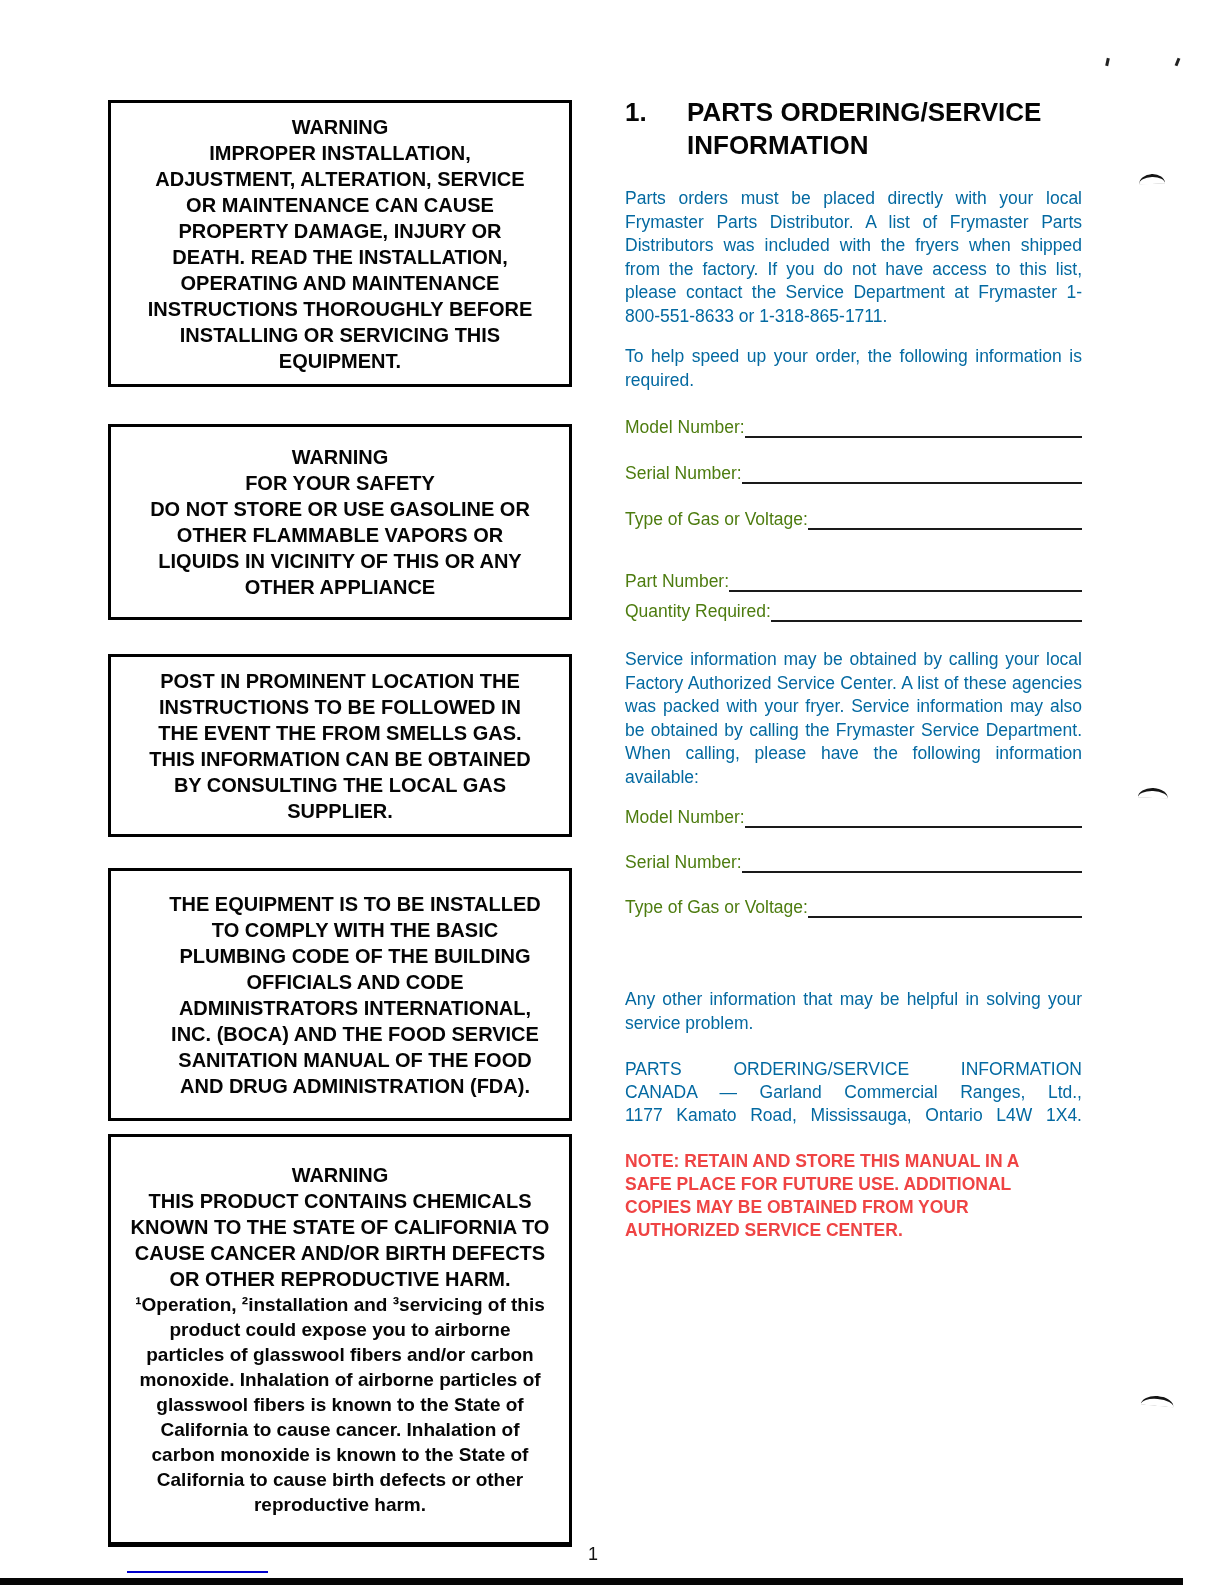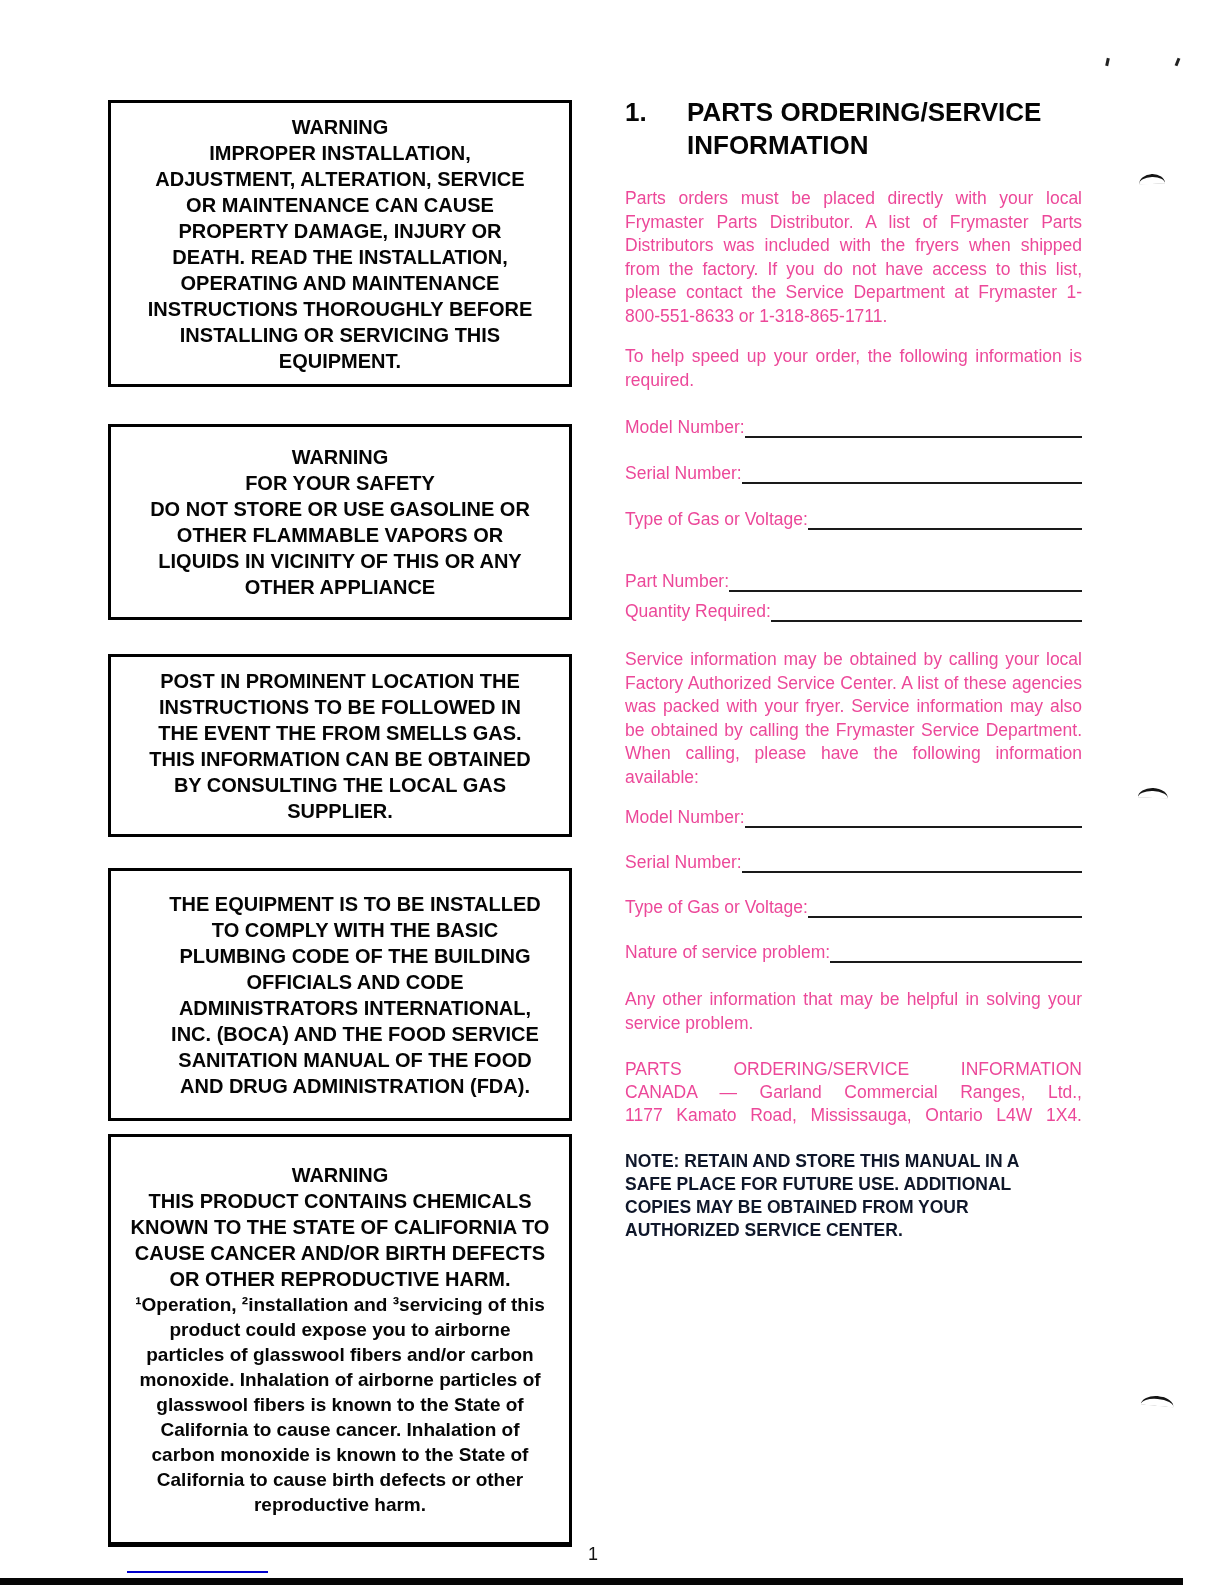--- a/index.html
+++ b/index.html
@@ -53,49 +53,49 @@
     font-size: 26px;
     line-height: 33px;
     color: #050505;
   }
   .sec-num { width: 62px; flex: 0 0 62px; }
   .sec-title { white-space: pre-line; }
   .para {
     font-size: 17.5px;
     line-height: 23.5px;
     text-align: justify;
-    color: #ec4899;
+    color: #0369a1;
   }
   .p-intro   { top: 187px; }
   .p-speed   { top: 345px; }
   .p-service { top: 648px; }
   .p-other   { top: 988px; }
   .p-canada  {
     top: 1058px;
     white-space: pre-line;
     text-align: justify;
     text-align-last: justify;
     line-height: 23px;
   }
   .p-note {
     top: 1150px;
     font-weight: bold;
     white-space: pre-line;
     text-align: left;
     line-height: 23px;
-    color: #0f172a;
+    color: #ef4444;
   }
   .form-row {
     height: 22px;
     display: flex;
     align-items: flex-end;
     font-size: 17.5px;
     line-height: 22px;
   }
-  .form-label { white-space: nowrap; color: #ec4899; }
+  .form-label { white-space: nowrap; color: #4d7c0f; }
   .blank-line { flex: 1 1 auto; border-bottom: 2px solid #1a1a1a; height: 20px; }
   .of1 { top: 416px; } .of2 { top: 462px; } .of3 { top: 508px; } .of4 { top: 554px; margin-top: 16px; } .of5 { top: 600px; }
   .sf1 { top: 806px; } .sf2 { top: 851px; } .sf3 { top: 896px; } .sf4 { top: 941px; }
   
   .page-number {
     position: absolute;
     left: 588px;
     top: 1544px;
     font-size: 18px;
     color: #111;
@@ -232,24 +232,20 @@
     <span class="blank-line"></span>
   </div>
   <div class="rblock form-row sf2">
     <span class="form-label">Serial Number:</span>
     <span class="blank-line"></span>
   </div>
   <div class="rblock form-row sf3">
     <span class="form-label">Type of Gas or Voltage:</span>
     <span class="blank-line"></span>
   </div>
-  <div class="rblock form-row sf4">
-    <span class="form-label">Nature of service problem:</span>
-    <span class="blank-line"></span>
-  </div>
 
   <div class="rblock para p-other">Any other information that may be helpful in solving your service problem.</div>
 
   <div class="rblock para p-canada">PARTS ORDERING/SERVICE INFORMATION
 CANADA — Garland Commercial Ranges, Ltd.,
 1177 Kamato Road, Mississauga, Ontario L4W 1X4.</div>
 
   <div class="rblock para p-note">NOTE:  RETAIN AND STORE THIS MANUAL IN A
 SAFE PLACE FOR FUTURE USE. ADDITIONAL
 COPIES MAY BE OBTAINED FROM YOUR

